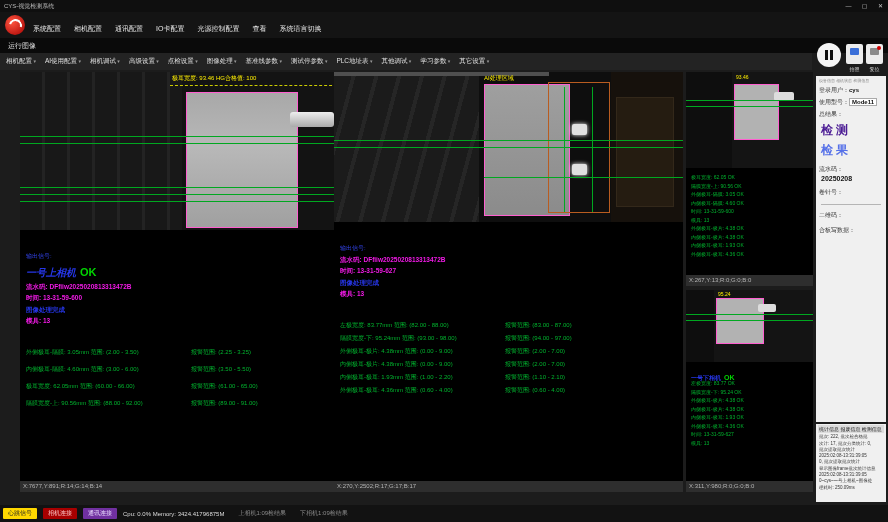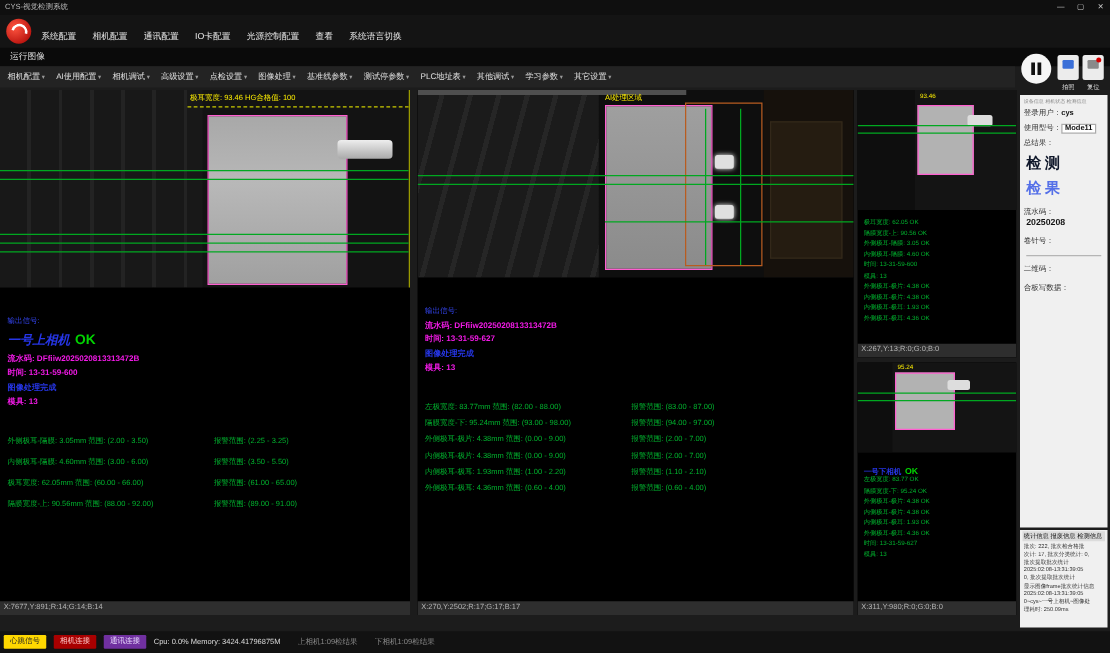--- a/index.html
+++ b/index.html
@@ -14,21 +14,21 @@
   .logo{position:absolute;left:5px;top:3px;width:20px;height:20px;border-radius:50%;background:radial-gradient(circle at 35% 35%,#ff5540,#a40000)}
   .logo::after{content:"";position:absolute;left:4px;top:4px;width:9px;height:9px;border:2px solid #fff;border-radius:50%;border-left-color:transparent;border-bottom-color:transparent;transform:rotate(-30deg)}
   .menu-items{position:absolute;left:33px;bottom:4px;display:flex;gap:13px;color:#e8e8e8;font-size:7px;white-space:nowrap}
   .menu-items span{cursor:default}
   .tabrow{position:absolute;left:0;top:38px;width:888px;height:15px;background:#0a0a0a;color:#ddd;font-size:7px;line-height:15px;padding-left:8px}
   .toolbar{position:absolute;left:0;top:53px;width:812px;height:17px;background:#232323;display:flex;align-items:center;gap:9px;padding-left:6px;color:#e0e0e0;font-size:6.5px;white-space:nowrap}
   .tool-item::after{content:" ▾";font-size:5px;color:#9a9a9a}
 
   
   .panel{position:absolute;background:#000;overflow:hidden}
-  #panel-left{left:0;top:72px;width:328px;height:420px}
+  #panel-left{left:20px;top:72px;width:328px;height:420px}
   #panel-mid{left:334px;top:72px;width:349px;height:420px}
   .cam-img{position:absolute;left:0;top:0;right:0;overflow:hidden}
   #img-left{height:158px;background:#131313;border-right:1px solid #9a9a00}
   #img-mid{height:150px;background:#0e0e0e}
   .gl{position:absolute;height:1px;background:#00a820}
   .gv{position:absolute;width:1px;background:#00a820}
   .ytext{position:absolute;font-size:6px;color:#ffef00;white-space:nowrap}
   .results{position:absolute;left:0;right:0;top:158px;bottom:11px;padding:22px 0 0 6px;overflow:hidden}
   #panel-mid .results{top:150px}
   .sig{color:#3344ee;font-size:6px}
@@ -69,21 +69,21 @@
   .alarm-icon::after{content:"";position:absolute;right:-2px;top:-2px;width:4px;height:4px;border-radius:50%;background:#d40000}
   .ctrl-label{position:absolute;top:26px;width:17px;text-align:center;font-size:5px;color:#ddd}
   #cl1{left:30px}#cl2{left:50px}
   .info-panel{position:absolute;left:0;top:36px;width:70px;height:346px;background:#f0f0f0;padding:2px 3px;font-size:6px;color:#222;overflow:hidden}
   .dev-info{font-size:4px;color:#888;white-space:nowrap;overflow:hidden}
   .irow{margin-top:3px;white-space:nowrap}
   .ilabel{color:#333}
   .ival{font-weight:bold;color:#111}
   .boxed{border:1px solid #aaa;background:#fff;padding:0 2px}
   .bigblue{font-size:12px;font-weight:bold;letter-spacing:3px;margin:3px 0 0 2px}
-  .bigblue.a{color:#0f172a}
+  .bigblue.a{color:#4c1d95}
   .bigblue.b{color:#5570e8}
   .batchval{font-size:7px;font-weight:bold;color:#111;margin:1px 0 0 2px}
   .field-underline{height:8px;border-bottom:1px solid #b5b5b5;margin:0 2px}
   .mt{margin-top:6px}
   .stats-panel{position:absolute;left:0;top:384px;width:70px;height:78px;background:#f0f0f0;padding:2px 3px;font-size:4.5px;line-height:6.3px;color:#333;overflow:hidden}
   .stats-tabs{font-size:5px;color:#111;background:#dcdcdc;margin:-1px -1px 1px -1px;padding:1px;white-space:nowrap;overflow:hidden}
   .stats-line{white-space:nowrap;overflow:hidden}
 
   
   #status-bar{position:absolute;left:0;top:505px;width:888px;height:17px;background:#121212;display:flex;align-items:center;gap:6px;padding-left:3px;font-size:6px;white-space:nowrap}

